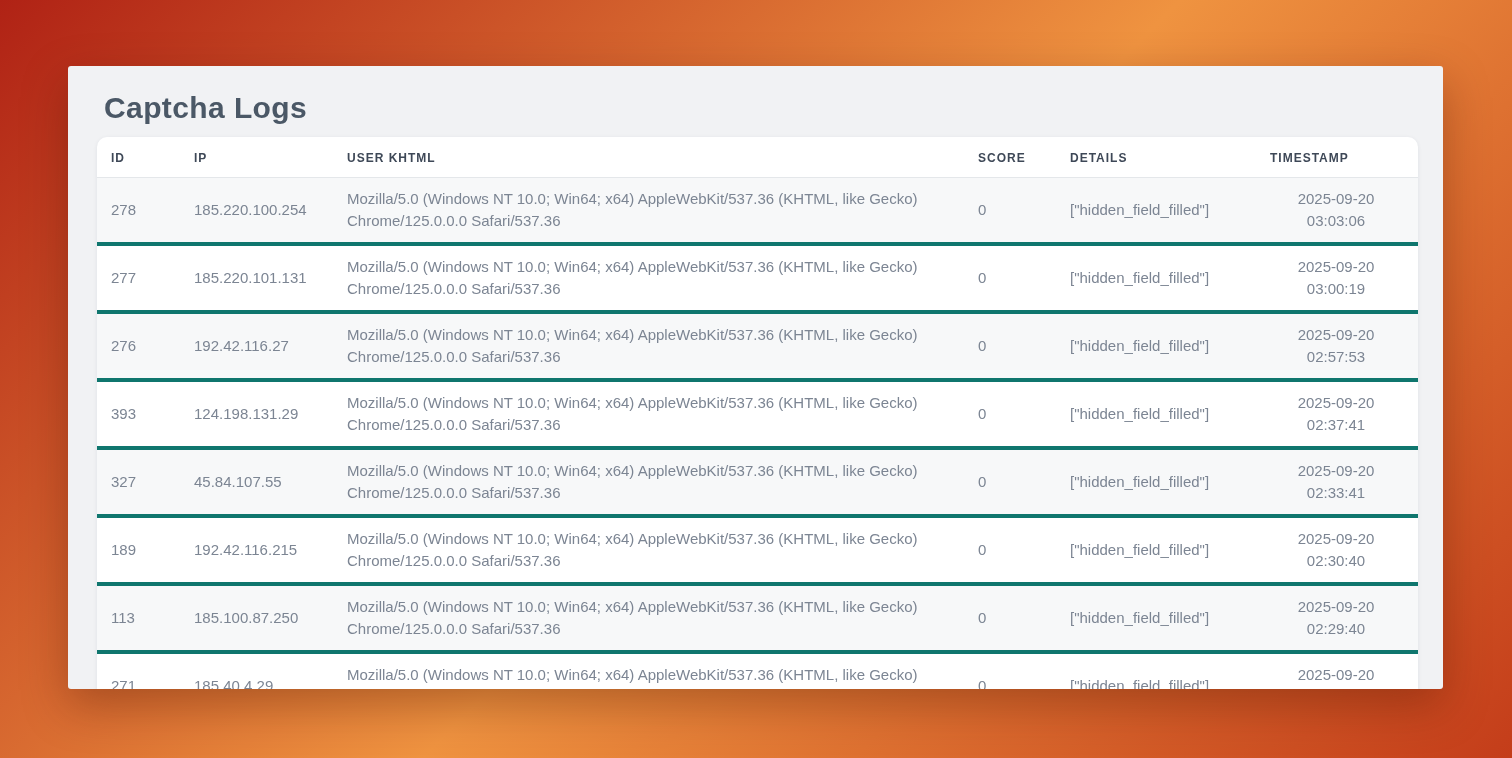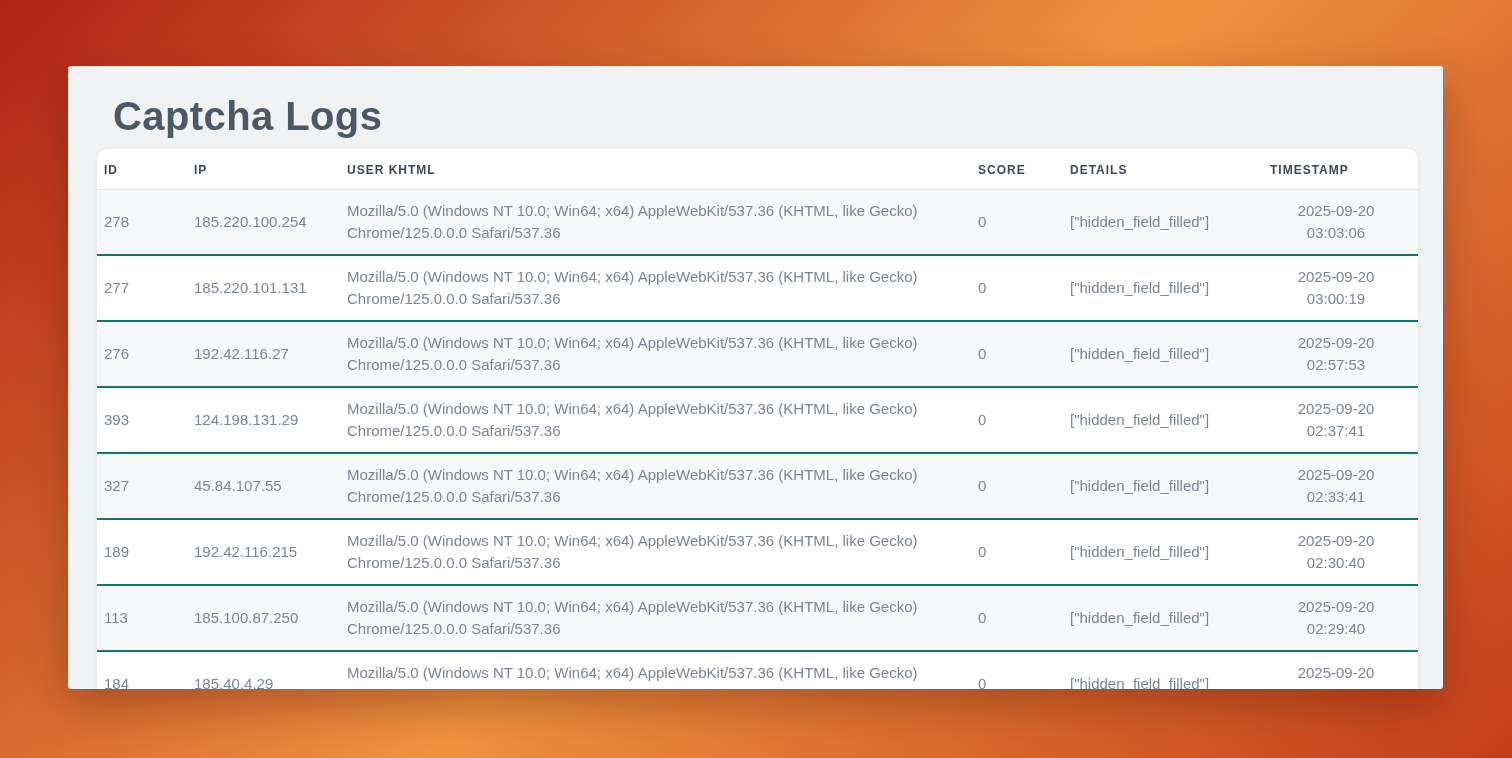--- a/index.html
+++ b/index.html
@@ -21,23 +21,23 @@
     left: 68px;
     top: 66px;
     width: 1375px;
     height: 623px;
     background: #f1f2f4;
     border-radius: 3px;
     box-shadow: 0 16px 45px rgba(75, 18, 0, 0.35);
     overflow: hidden;
   }
   .title {
-    margin: 16px;
+    margin: 7px;
     padding: 18px 12px 0 29px;
-    font-size: 40px;
+    font-size: 30px;
     line-height: 33px;
     font-weight: 600;
     letter-spacing: 0.4px;
     color: #4b5866;
   }
   .table-wrap {
     margin: 13px 25px 0 29px;
     background: #ffffff;
     border-radius: 10px 10px 0 0;
     box-shadow: 0 1px 4px rgba(30, 40, 60, 0.08);
@@ -57,23 +57,23 @@
   thead tr { border-bottom: 1px solid #e4e7ea; }
   th {
     text-align: left;
     font-size: 12px;
     font-weight: 700;
     letter-spacing: 1px;
     color: #3e4857;
     padding: 14px 10px 12px 0;
     white-space: nowrap;
   }
-  th:first-child, td:first-child { padding-left: 7px; }
+  th:first-child, td:first-child { padding-left: 14px; }
   tbody tr { height: 65px; margin-top: 24px; }
-  tbody tr + tr { border-top: 2px solid #0f766e; }
+  tbody tr + tr { border-top: 4px solid #0f766e; }
   tbody tr:nth-child(odd) { background: #f7f8f9; }
   td {
     font-size: 15px;
     color: #7c8593;
     line-height: 22px;
     padding: 10px 16px 10px 0;
     vertical-align: middle;
     word-wrap: break-word;
   }
   td.col-ua { padding-right: 34px; }
@@ -177,21 +177,21 @@
     <td class="col-ip">185.100.87.250</td>
     <td class="col-ua">Mozilla/5.0 (Windows NT 10.0; Win64; x64) AppleWebKit/537.36 (KHTML, like Gecko) Chrome/125.0.0.0 Safari/537.36</td>
     <td class="col-score">0</td>
     <td class="col-details">["hidden_field_filled"]</td>
     <td class="col-timestamp">
       <span class="ts-line">2025-09-20</span>
       <span class="ts-line">02:29:40</span>
     </td>
   </tr>
             <tr>
-    <td class="col-id">184</td>
+    <td class="col-id">271</td>
     <td class="col-ip">185.40.4.29</td>
     <td class="col-ua">Mozilla/5.0 (Windows NT 10.0; Win64; x64) AppleWebKit/537.36 (KHTML, like Gecko) Chrome/125.0.0.0 Safari/537.36</td>
     <td class="col-score">0</td>
     <td class="col-details">["hidden_field_filled"]</td>
     <td class="col-timestamp">
       <span class="ts-line">2025-09-20</span>
       <span class="ts-line">02:27:45</span>
     </td>
   </tr>
           </tbody>

